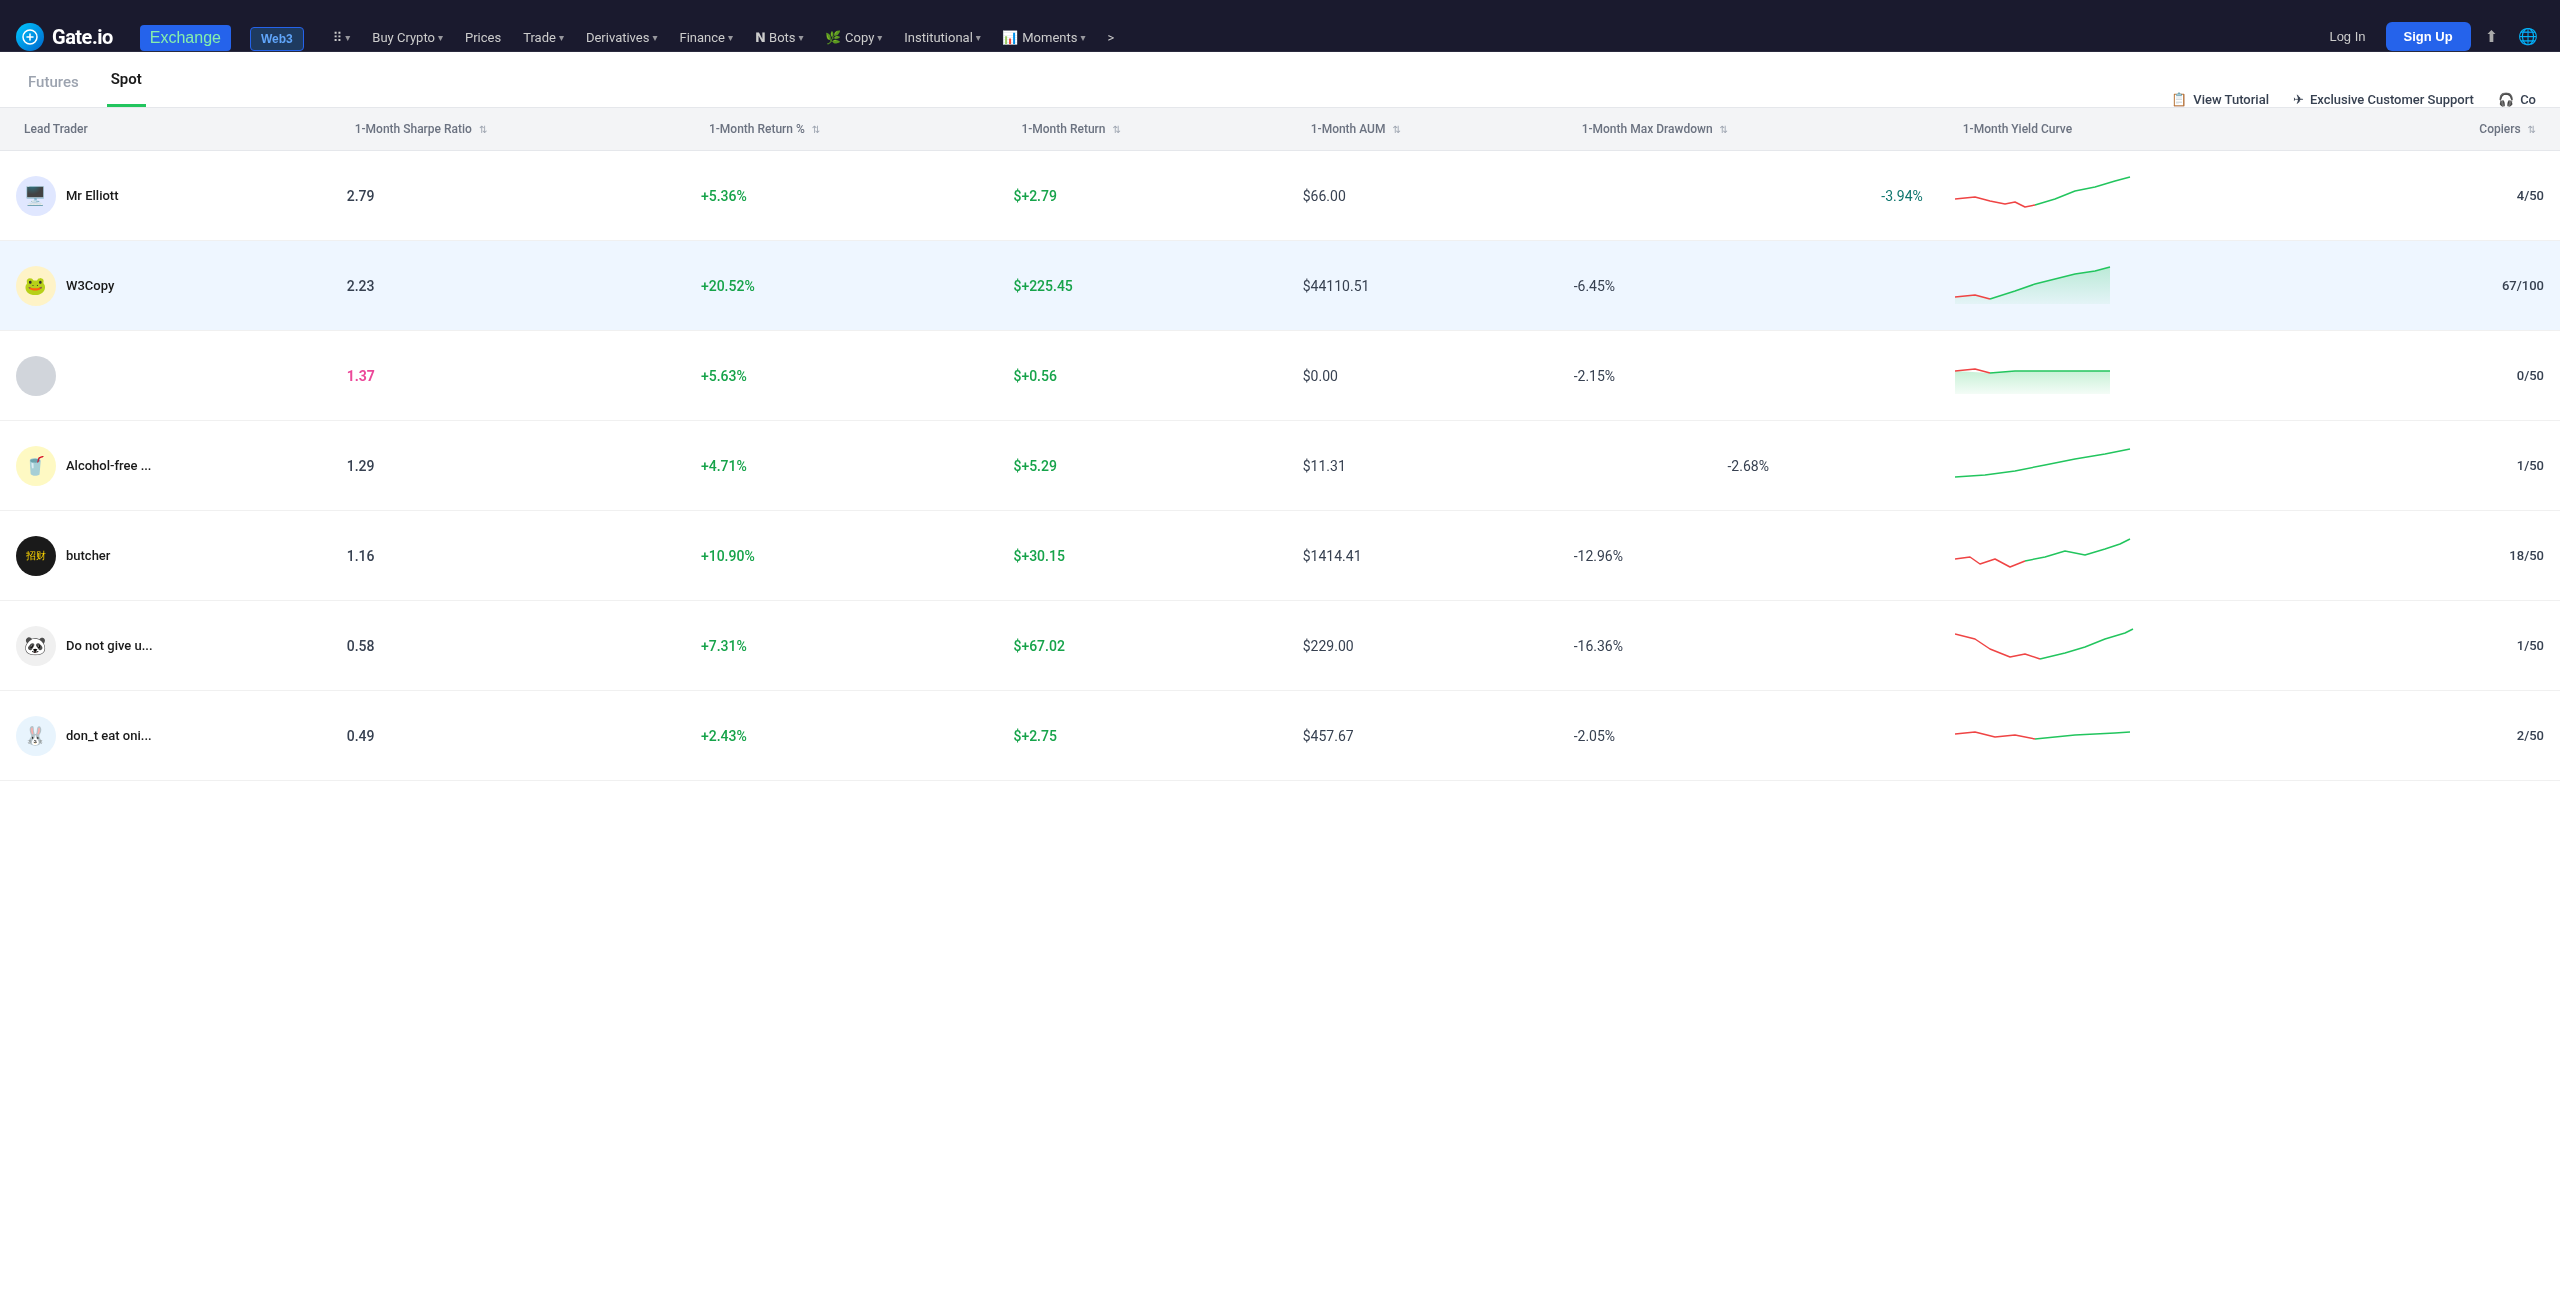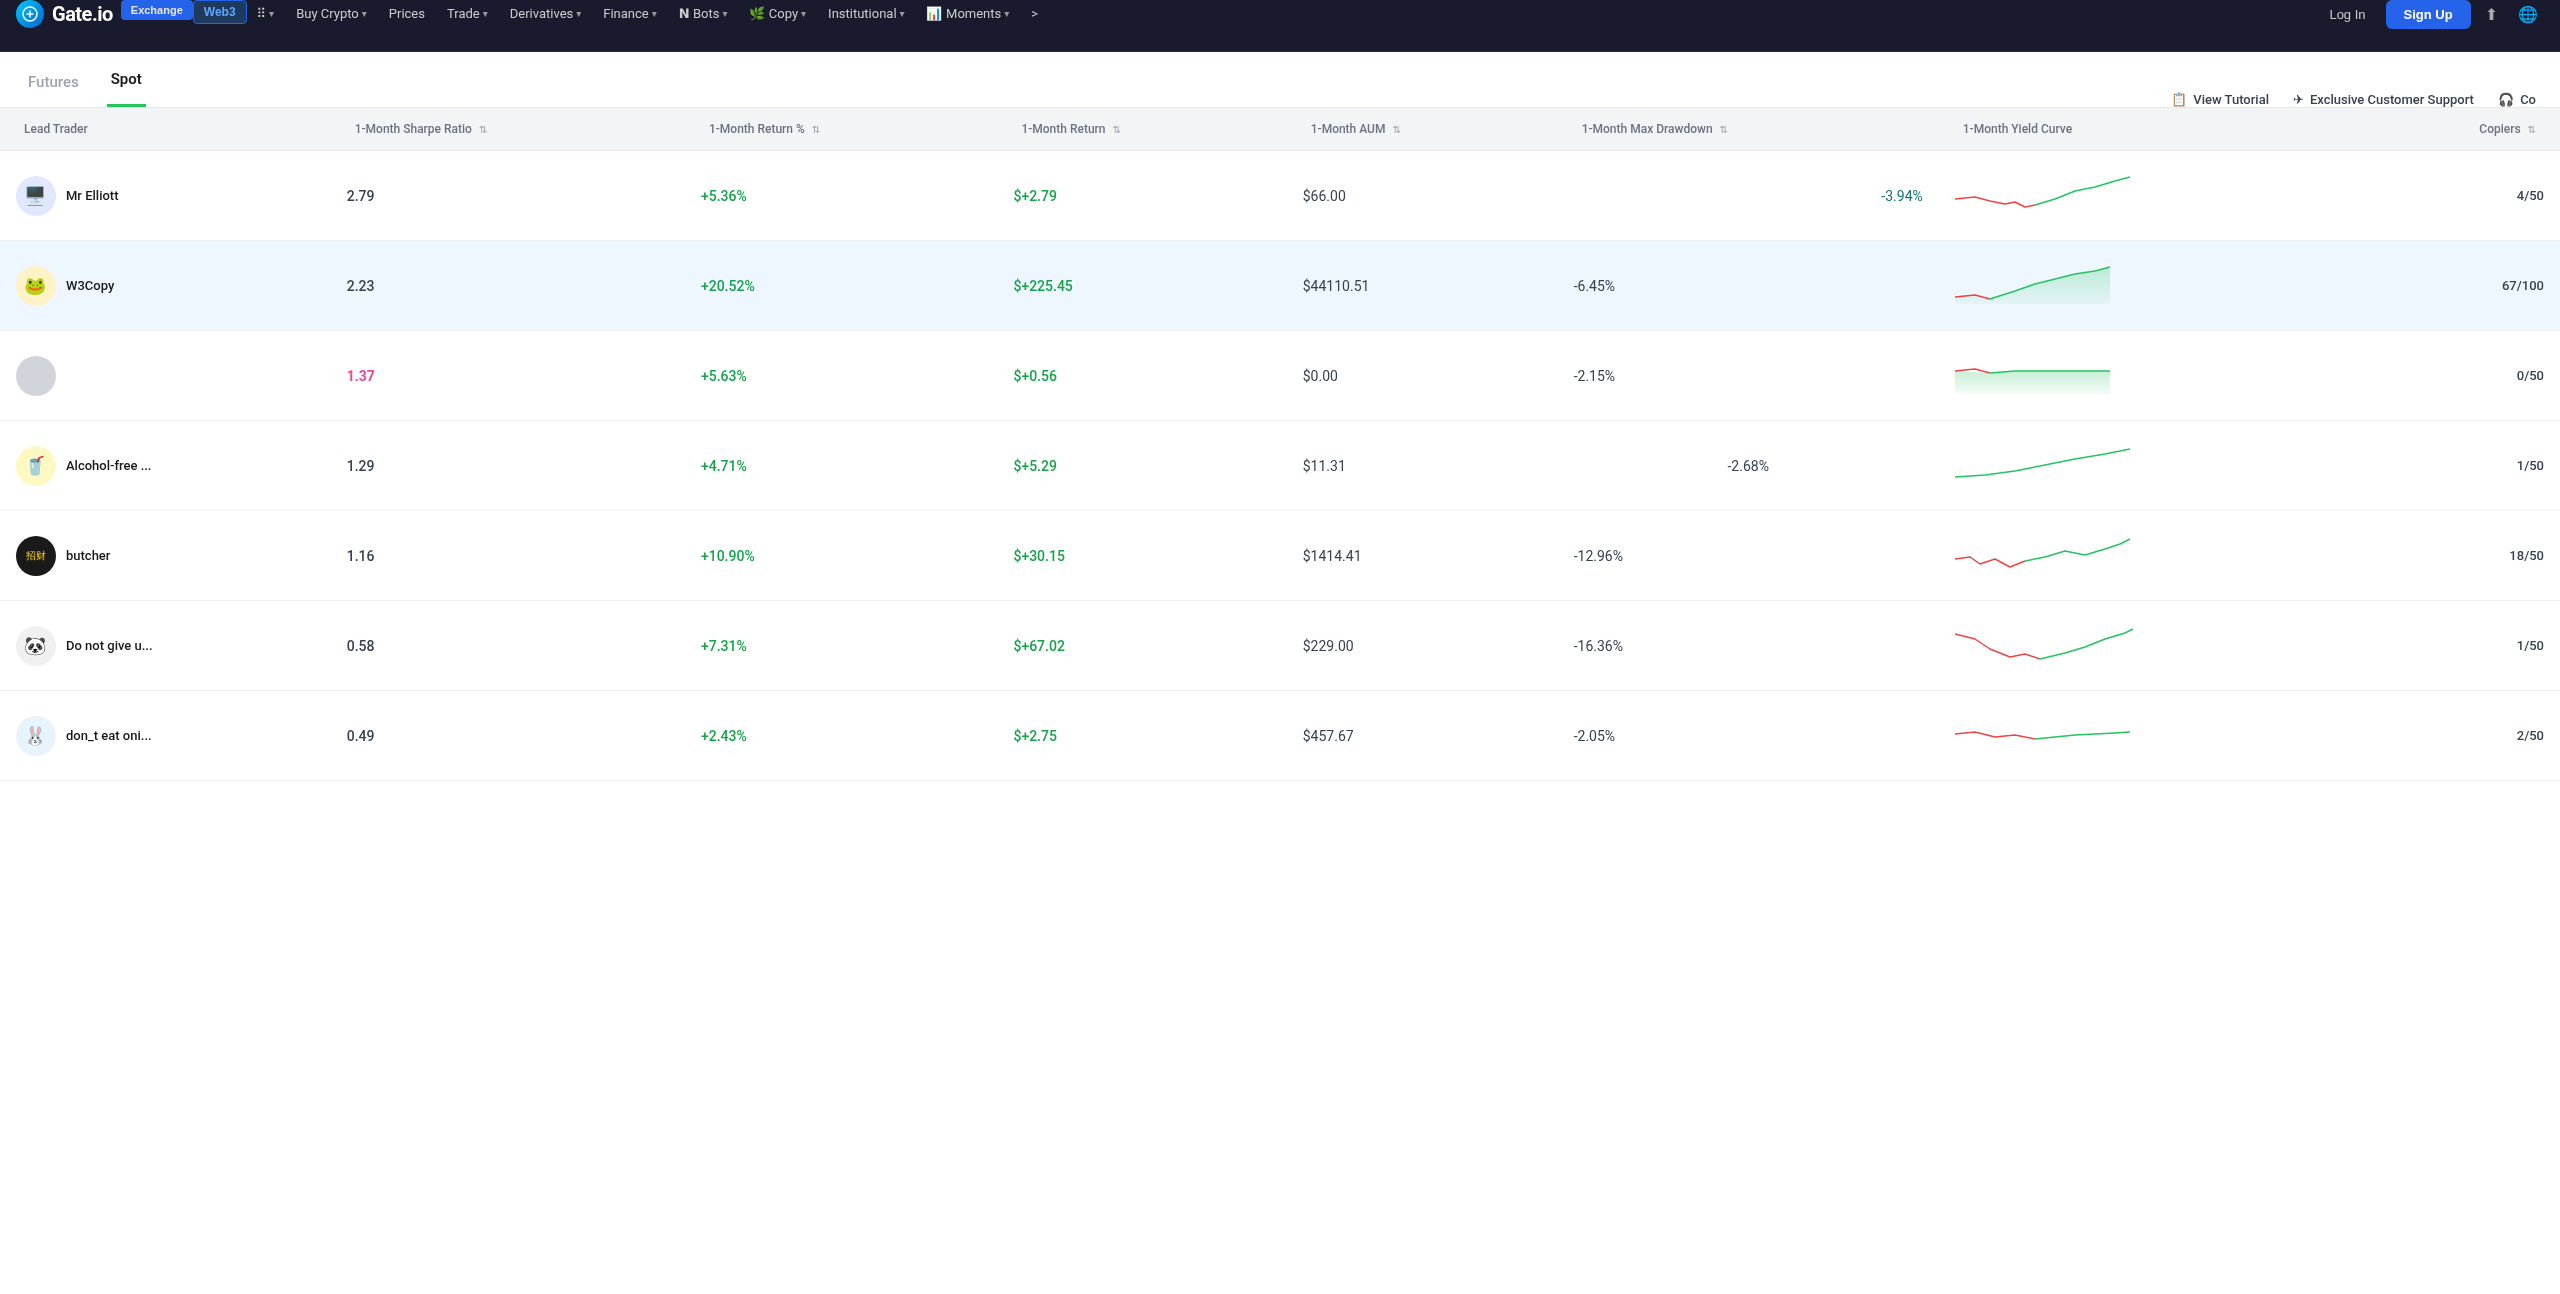--- a/index.html
+++ b/index.html
@@ -1,28 +1,28 @@
 <!DOCTYPE html>
 <html><head>
   <meta charset="utf-8">
   <style>
     * { margin: 0; padding: 0; box-sizing: border-box; }
     body { font-family: -apple-system, BlinkMacSystemFont, 'Segoe UI', Roboto, sans-serif; background: #fff; color: #1a1a1a; font-size: 14px; overflow-x: hidden; }
 
     
     .top-nav {
-      display: flex; align-items: flex-start; height: 52px;
-      background: #1a1a2e; color: #fff; padding: 0 16px; gap: 0;
+      display: flex; align-items: flex-end; height: 52px;
+      background: #1a1a2e; color: #fff; padding: 0 16px; gap: 19px;
       border-bottom: 1px solid #2a2a3e;
     }
     .logo-area { display: flex; align-items: center; gap: 8px; margin-right: 8px; }
     .logo-text { font-size: 20px; font-weight: 700; color: #fff; letter-spacing: -0.5px; }
     .btn-exchange {
-      background: #2563eb; color: #e5e5e5; border: none; border-radius: 4px;
-      padding: 4px 10px; font-size: 11px; cursor: pointer; font-weight: 700;
+      background: #2563eb; color: #86efac; border: none; border-radius: 4px;
+      padding: 4px 10px; font-size: 16px; cursor: pointer; font-weight: 400;
     }
     .btn-web3 {
       background: #1e3a5f; color: #60a5fa; border: 1px solid #2563eb; border-radius: 4px;
       padding: 4px 10px; font-size: 12px; cursor: pointer; font-weight: 600;
     }
     .nav-items { display: flex; align-items: center; gap: 2px; flex: 1; }
     .nav-item {
       display: flex; align-items: center; gap: 3px; color: #ccc;
       padding: 6px 10px; cursor: pointer; font-size: 13px; border-radius: 4px;
       white-space: nowrap;

